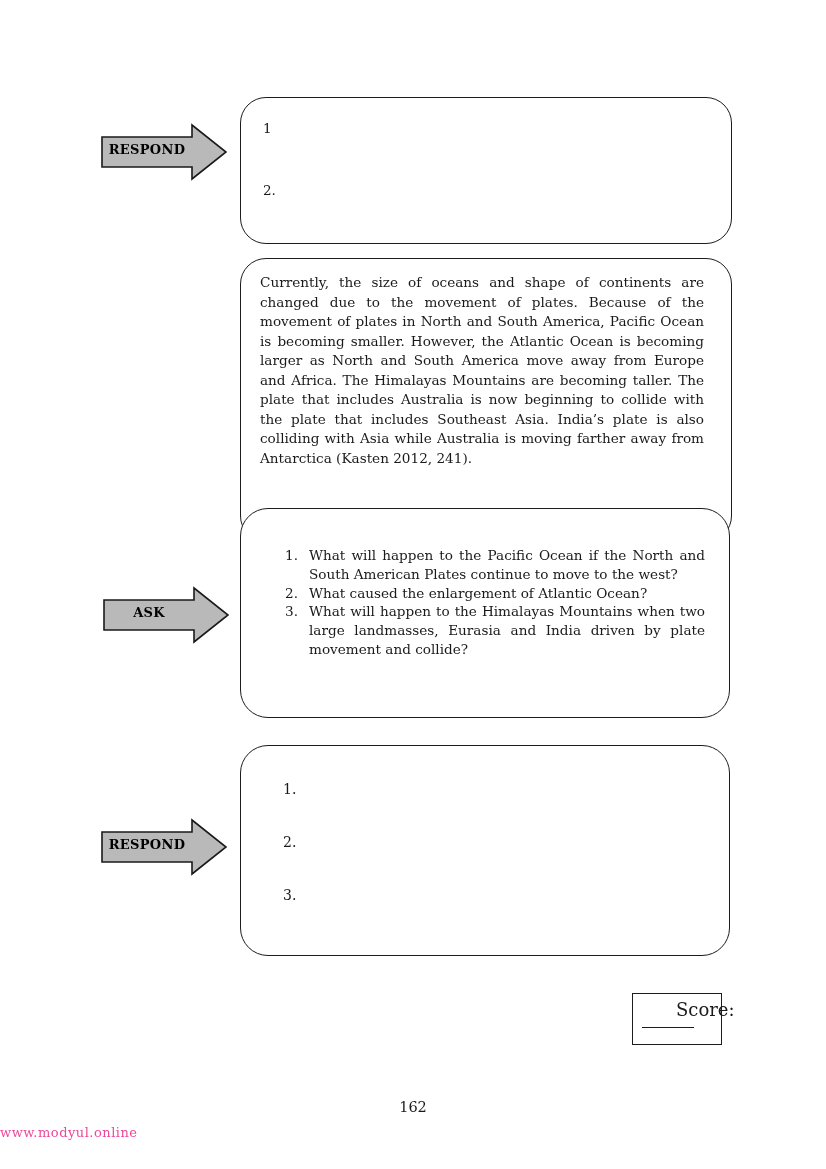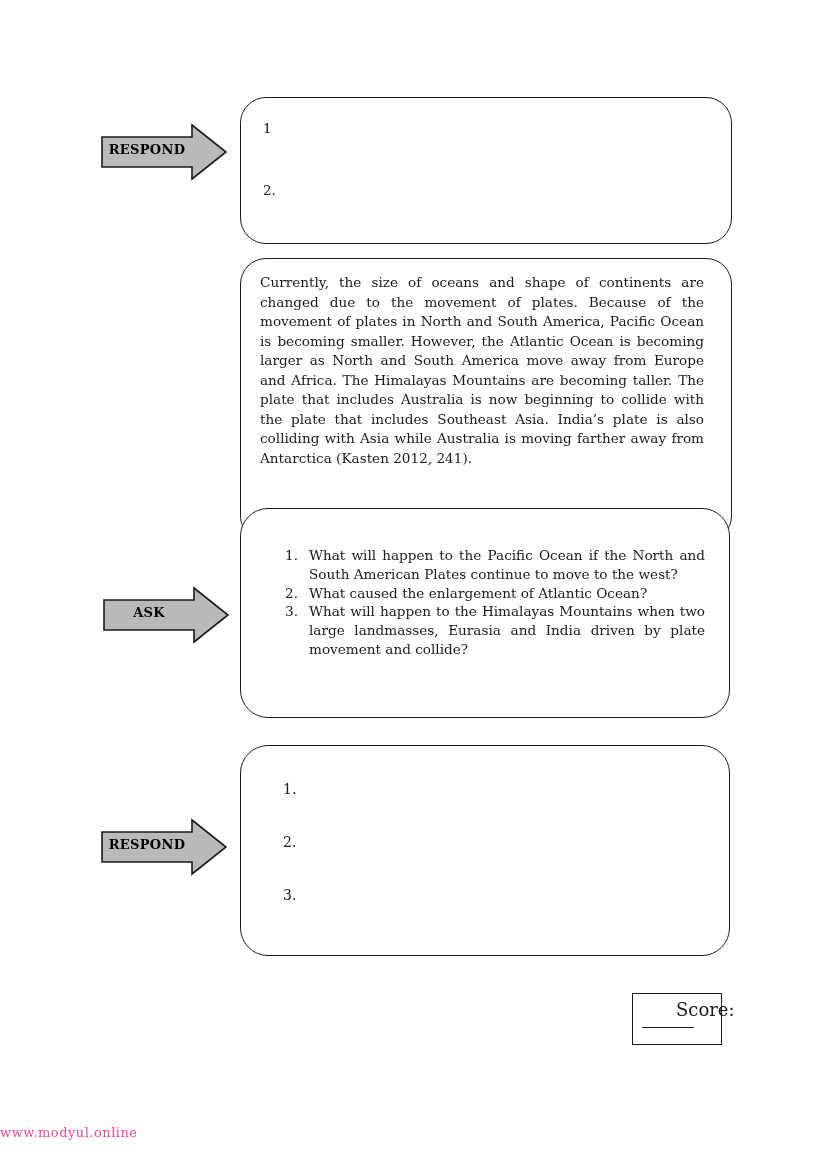--- a/index.html
+++ b/index.html
@@ -176,15 +176,16 @@
     <span class="blank-item" style="left:42px; top:35px; font-size:14px;">1.</span>
     <span class="blank-item" style="left:42px; top:88px; font-size:14px;">2.</span>
     <span class="blank-item" style="left:42px; top:141px; font-size:14px;">3.</span>
   </div>
 
   <div class="score-box">
     <span class="score-label">Score:</span>
     <div class="score-line"></div>
   </div>
 
+  <div class="page-number">162</div>
   <div class="watermark">www.modyul.online</div>
 
 </div>
 
 </body></html>

